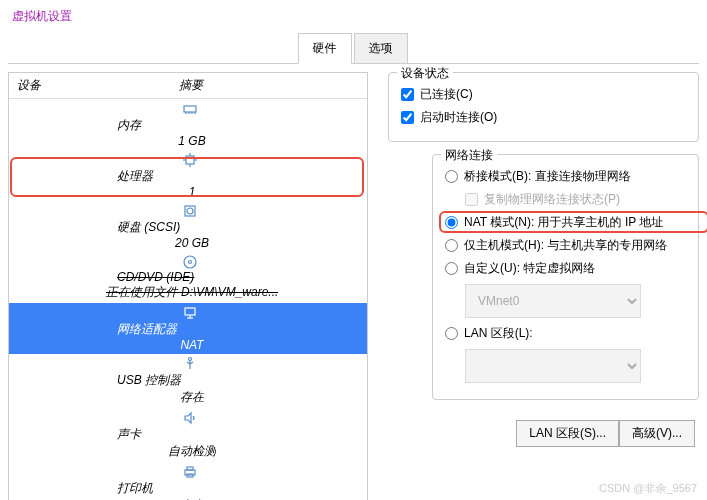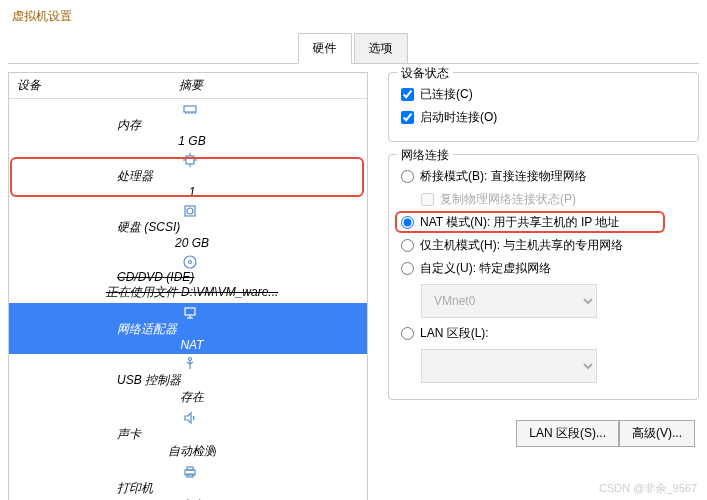--- a/index.html
+++ b/index.html
@@ -1,17 +1,17 @@
 <!DOCTYPE html>
 <html><head>
   <meta charset="utf-8">
   <style>
     * { margin: 0; padding: 0; box-sizing: border-box; font-family: "Microsoft YaHei", "SimSun", sans-serif; font-size: 12px; }
     body { background: #fff; width: 707px; height: 500px; overflow: hidden; }
-    .window-title { padding: 8px 12px; color: #a16207; font-size: 12px; background: #fff; }
+    .window-title { padding: 8px 12px; color: #a21caf; font-size: 12px; background: #fff; }
     .tabs { display: flex; border-bottom: 1px solid #ccc; margin: 0 8px; justify-content: center; }
     .tab { padding: 6px 14px; background: #f0f0f0; border: 1px solid #ccc; border-bottom: none; margin-right: 2px; cursor: pointer; }
     .tab.active { background: #fff; border-bottom: 1px solid #fff; margin-bottom: -1px; }
     .content { display: flex; padding: 8px; gap: 12px; }
     .left-panel { width: 360px; border: 1px solid #ccc; }
     .table-header { display: flex; background: #fff; border-bottom: 1px solid #ddd; padding: 4px 0; }
     .th-device { width: 170px; padding-left: 8px; }
     .th-summary { flex: 1; }
     .device-row { display: flex; align-items: center; padding: 2px 0 2px 8px; cursor: pointer; flex-direction: column; }
     .device-row.selected { background: #3b82f6; color: #fff; }
@@ -164,21 +164,21 @@
       <div class="checkbox-row">
         <input type="checkbox" checked="" style="">
         <span>已连接(C)</span>
       </div>
       <div class="checkbox-row">
         <input type="checkbox" checked="" style="">
         <span>启动时连接(O)</span>
       </div>
     </div>
 
-    <div class="fieldset" style="position:relative;">
+    <div class="fieldset" style="position:relative;margin-left:44px;">
       <div class="legend">网络连接</div>
       <div class="radio-row">
         <input type="radio" name="net" style="">
         <span>桥接模式(B): 直接连接物理网络</span>
       </div>
       <div class="checkbox-row radio-sub disabled">
         <input type="checkbox" disabled="" style="">
         <span>复制物理网络连接状态(P)</span>
       </div>
       <div class="radio-row">

